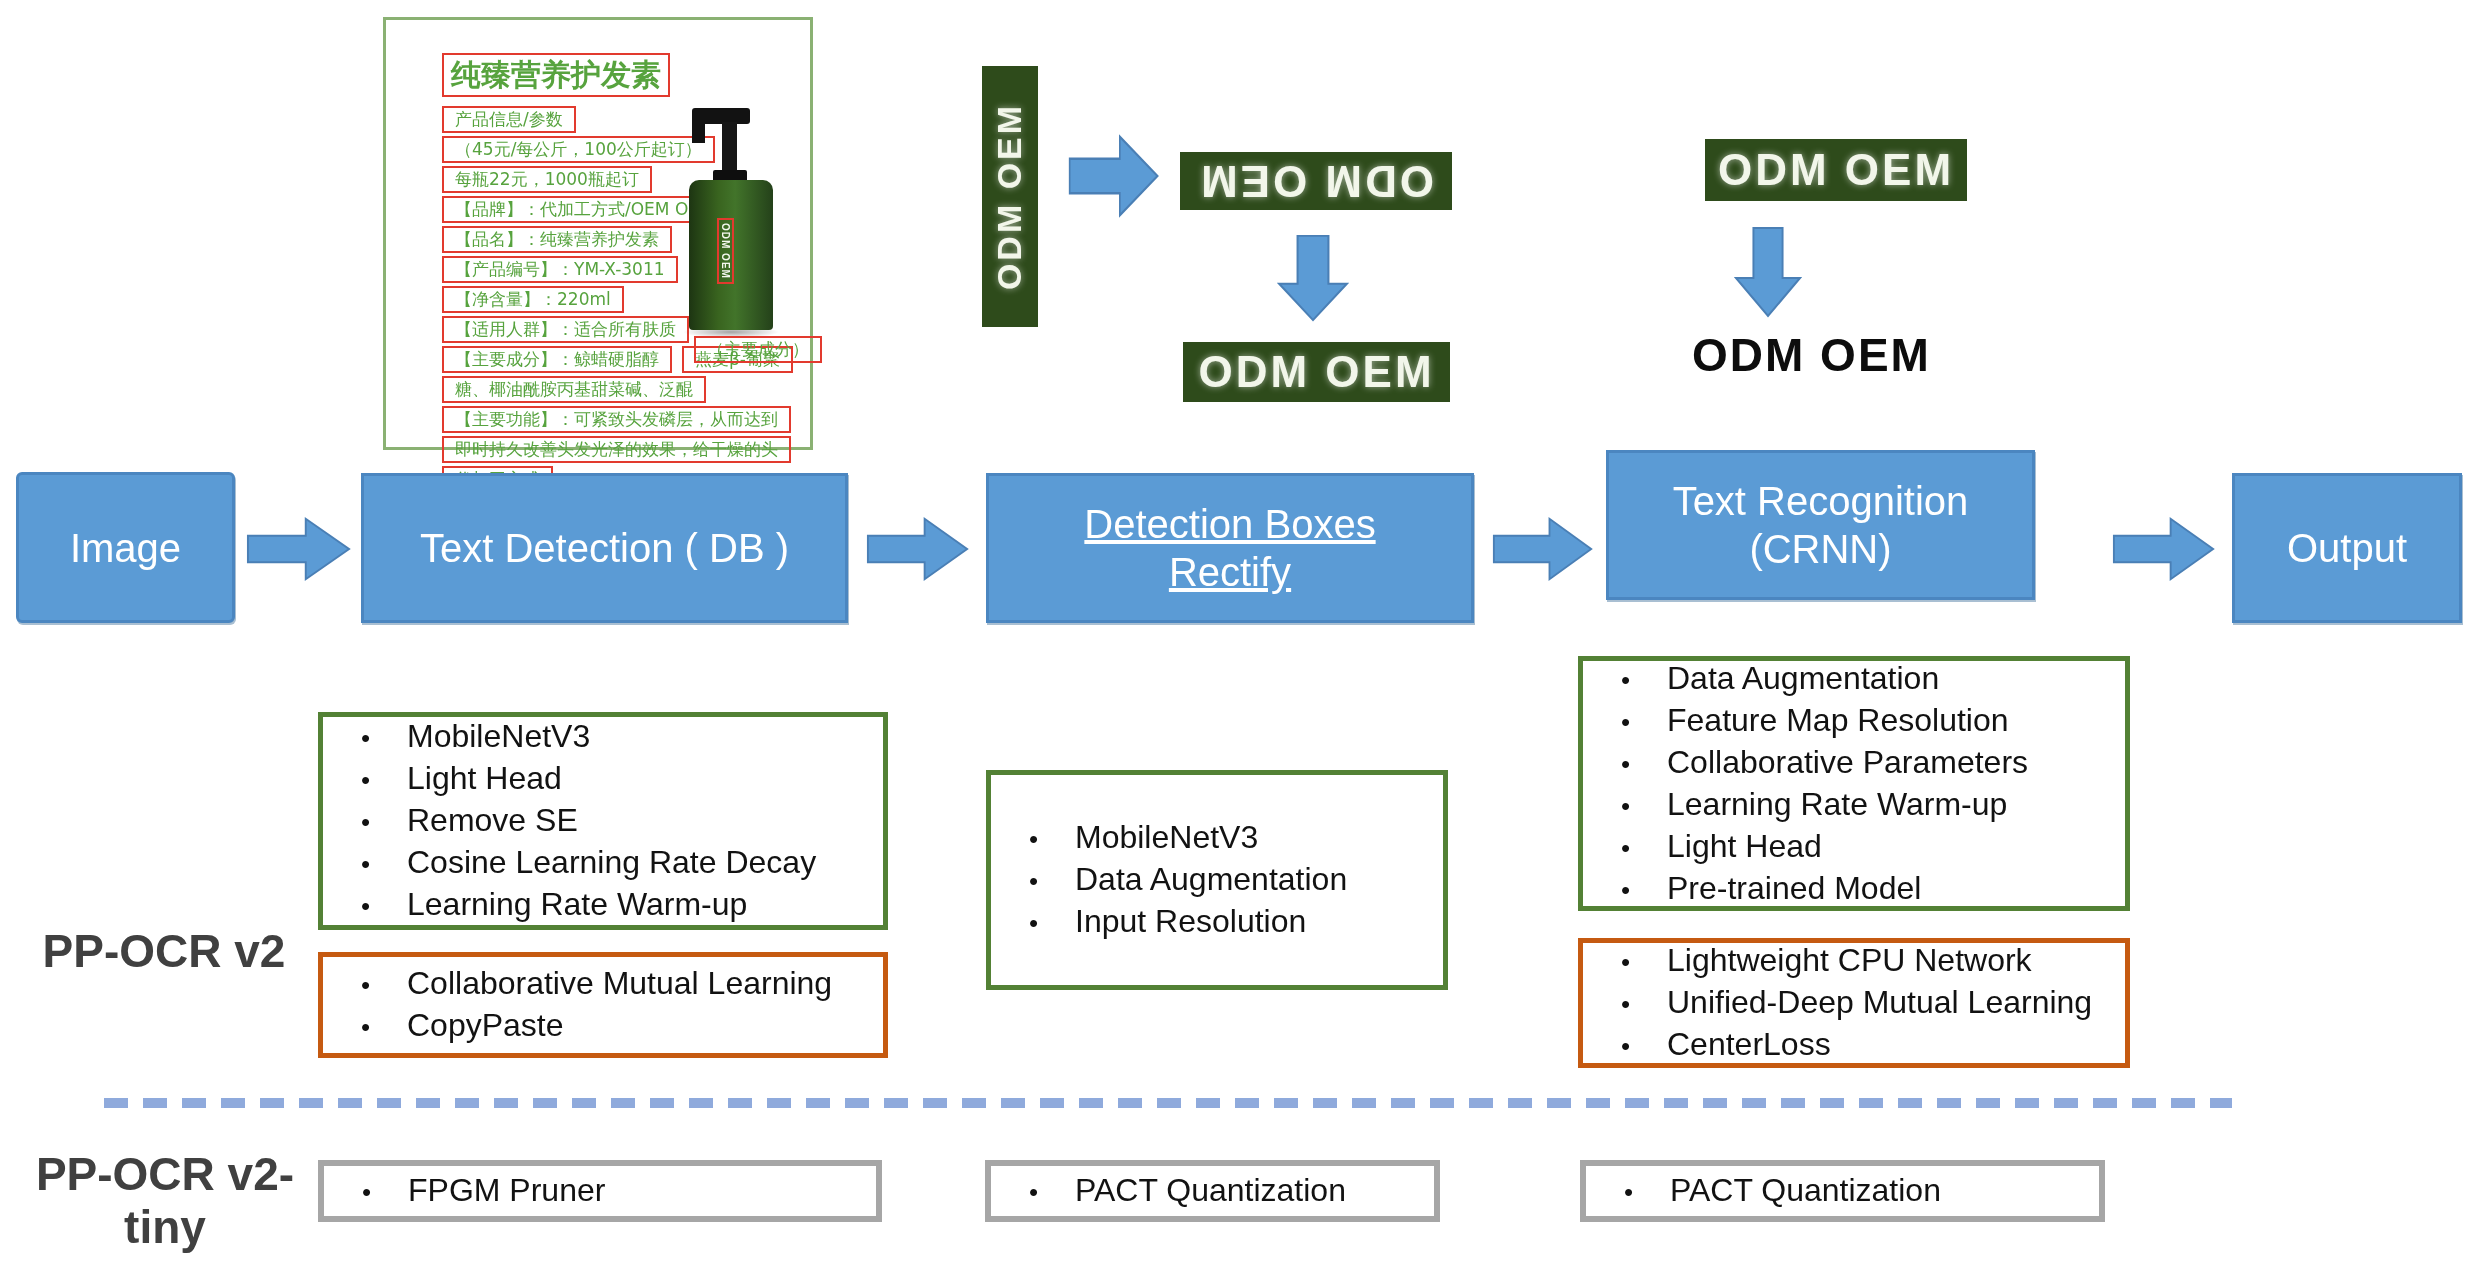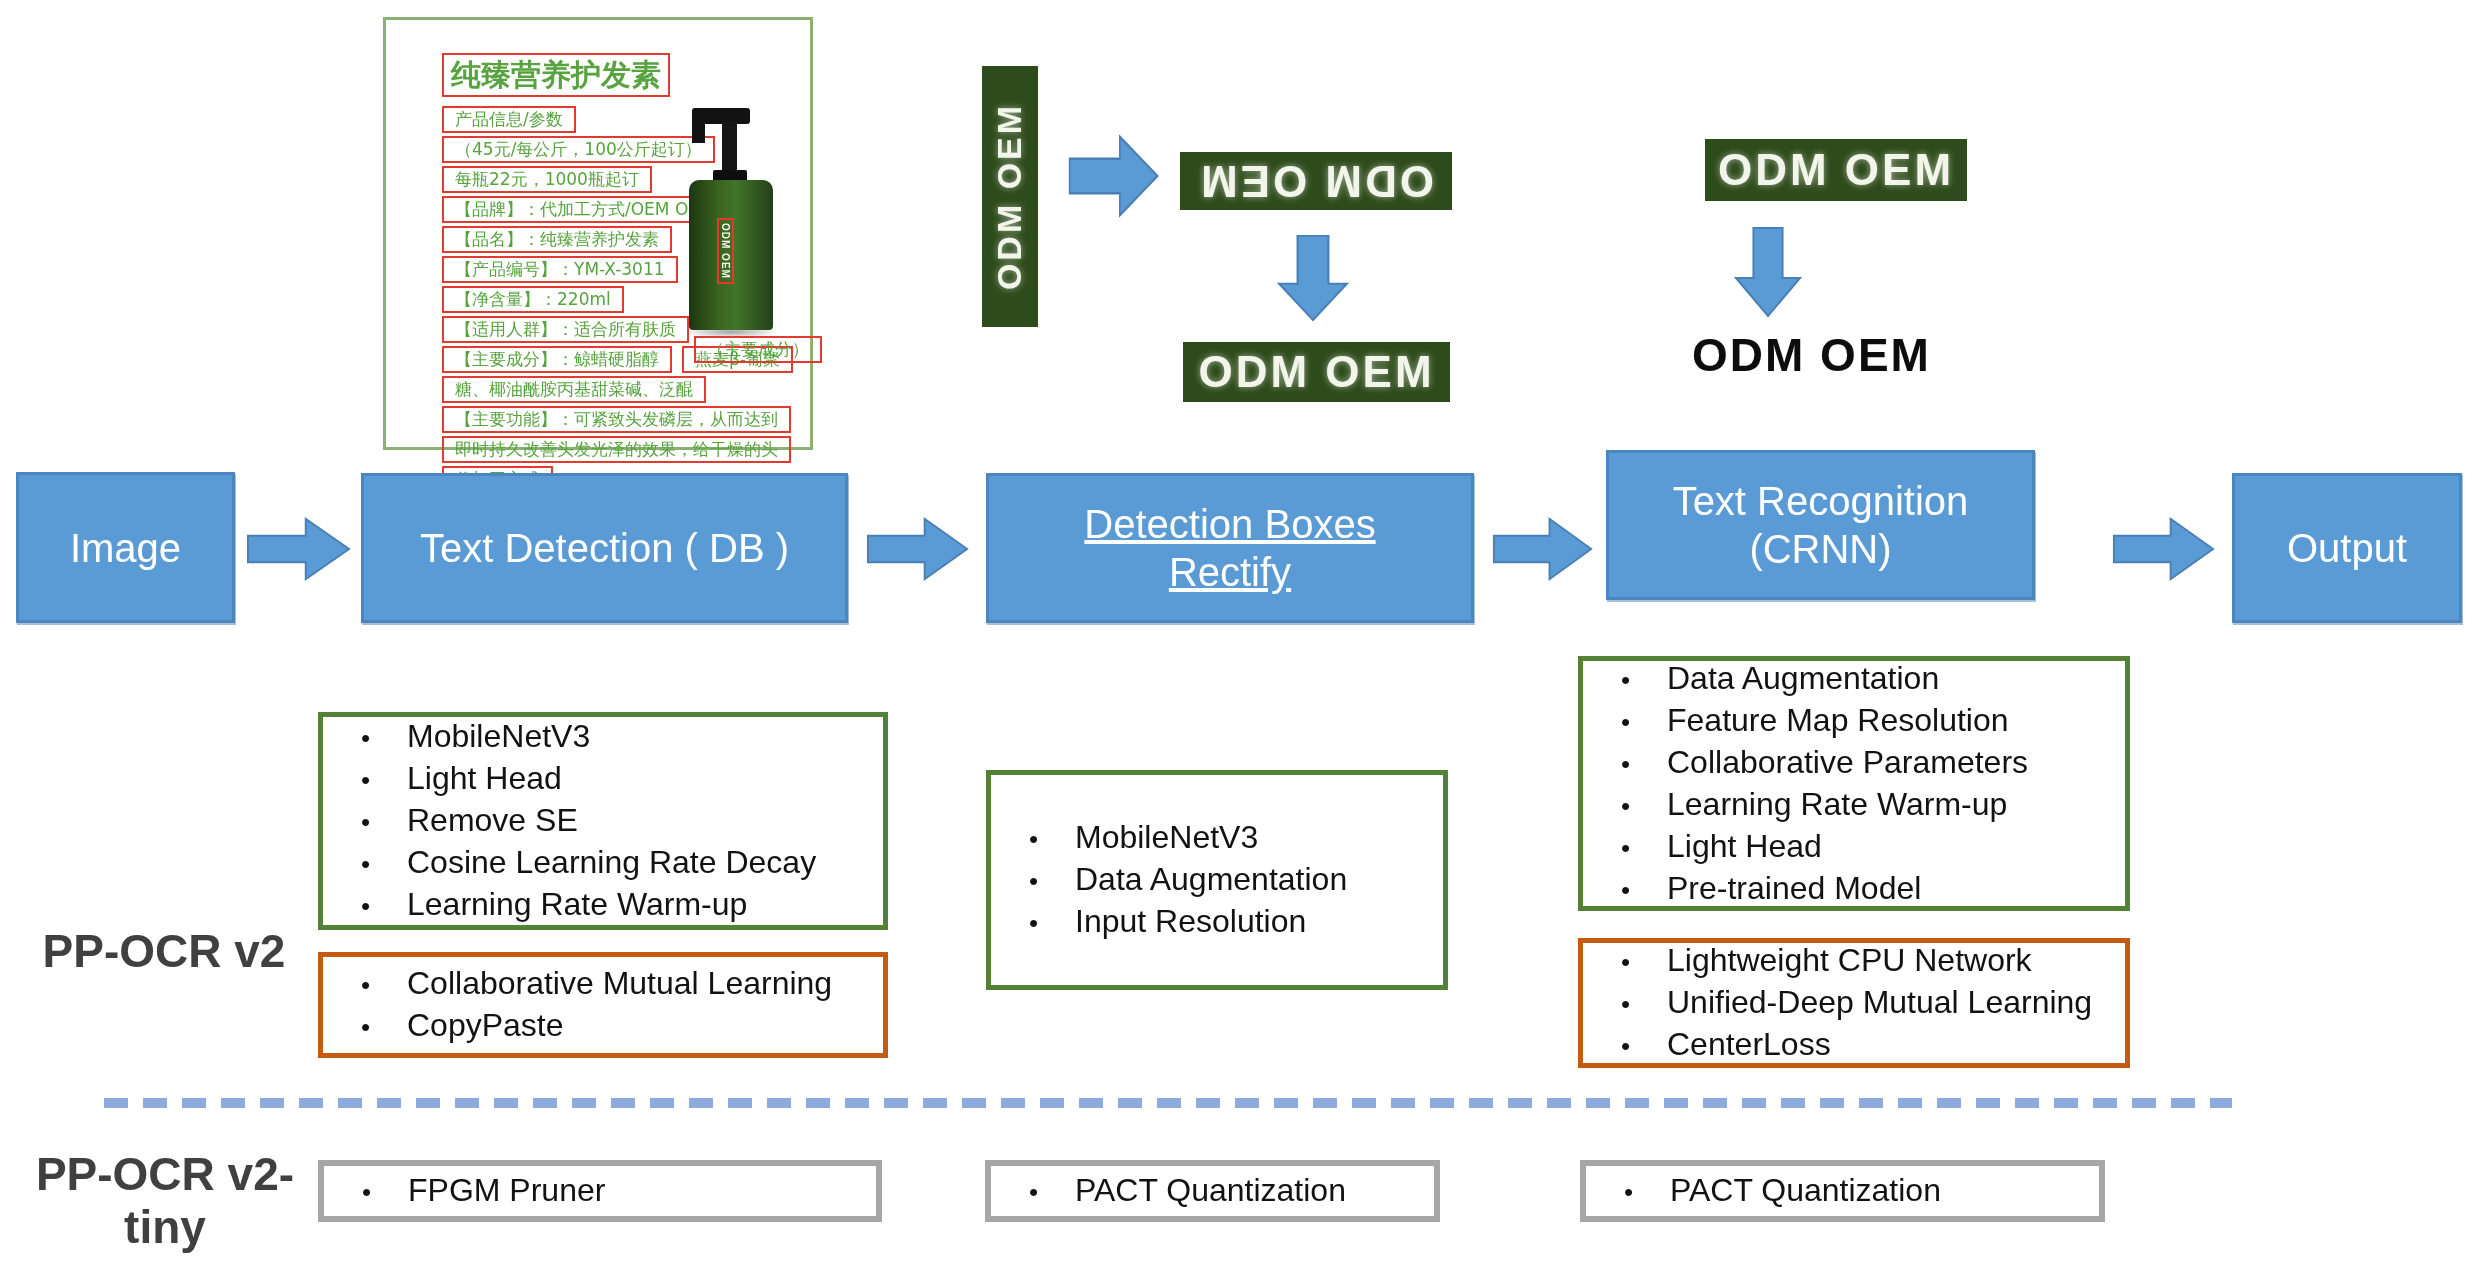--- a/index.html
+++ b/index.html
@@ -149,21 +149,21 @@
   <div class="abs cropimg" style="left:1705px;top:139px;width:262px;height:62px;">
     <span class="croptext">ODM OEM</span>
   </div>
 
   <svg class="abs" style="left:1734px;top:226px;" width="68" height="92" viewBox="0 0 70 92" preserveAspectRatio="none">
     <polygon points="20,2 50,2 50,52 68,52 35,90 2,52 20,52" fill="#5B9BD5" stroke="#4a7fb5" stroke-width="2"></polygon>
   </svg>
 
   <div class="abs recognized" style="left:1692px;top:328px;">ODM OEM</div>
 
-  <div class="abs bluebox" style="left:16px;top:472px;width:219px;height:151px;">Image</div>
+  <div class="abs bluebox" style="left:16px;top:472px;width:219px;height:151px;border-radius:6px;">Image</div>
 
   <svg class="abs" style="left:246px;top:516px;" width="106" height="66" viewBox="0 0 110 70" preserveAspectRatio="none">
     <polygon points="2,21 62,21 62,3 107,35 62,67 62,49 2,49" fill="#5B9BD5" stroke="#4a7fb5" stroke-width="2"></polygon>
   </svg>
 
   <div class="abs bluebox" style="left:361px;top:473px;width:487px;height:150px;">Text Detection ( DB )</div>
 
   <svg class="abs" style="left:866px;top:516px;" width="104" height="66" viewBox="0 0 110 70" preserveAspectRatio="none">
     <polygon points="2,21 62,21 62,3 107,35 62,67 62,49 2,49" fill="#5B9BD5" stroke="#4a7fb5" stroke-width="2"></polygon>
   </svg>

